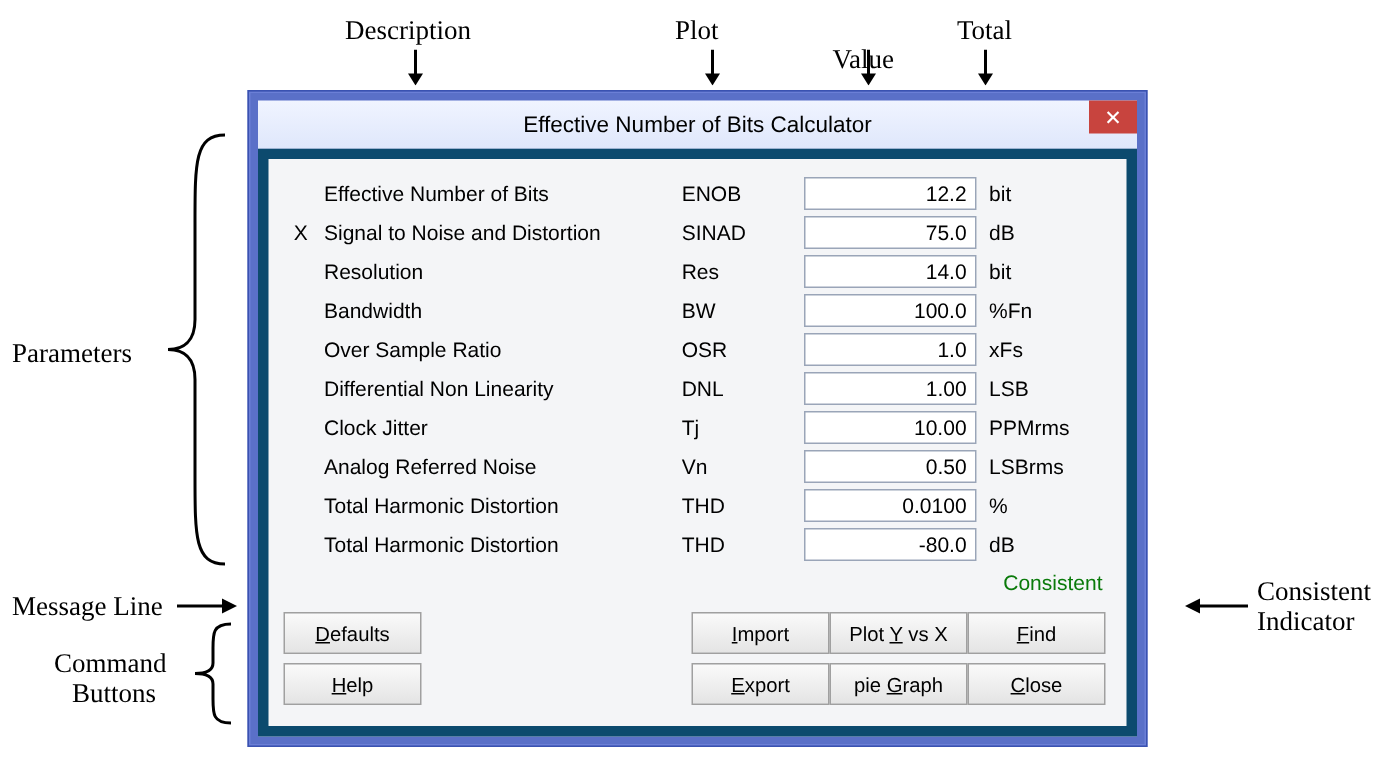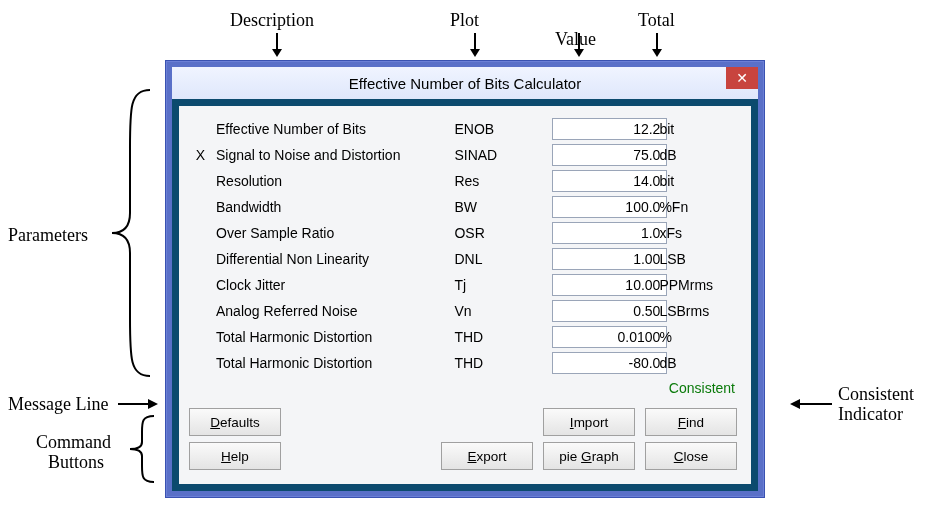--- a/index.html
+++ b/index.html
@@ -78,32 +78,30 @@
 
   input.valfield {
     width: 100%;
     box-sizing: border-box;
     border: 1px solid #9aa5b8;
     background: #fff;
     font-family: inherit;
     font-size: 14px;
     padding: 2px 6px;
     text-align: right;
-    margin-left: 16px;
   }
 
   .msgline {
     text-align: right;
     padding: 4px 2px 6px 0;
   }
   .consistent { color: #0a7a0a; font-size: 14px; }
 
   .btnrow {
     display: flex;
-    gap: 10px;
     margin-top: 6px;
   }
   .btnrow .spacer { flex: 1; }
   button.cmd {
     width: 92px;
     height: 28px;
     border: 1px solid #a0a0a0;
     background: linear-gradient(#fafafa, #e4e4e4);
     font-family: inherit;
     font-size: 13.5px;
@@ -263,20 +261,21 @@
     </table>
 
     <div class="msgline">
       <span class="consistent">Consistent</span>
     </div>
 
     <div class="btnrow">
       <button class="cmd"><span></span><span class="u">D</span><span>efaults</span></button>
       <div class="spacer"></div>
       <button class="cmd"><span></span><span class="u">I</span><span>mport</span></button>
+      <button class="cmd"><span>Plot </span><span class="u">Y</span><span> vs X</span></button>
       <button class="cmd"><span></span><span class="u">F</span><span>ind</span></button>
     </div>
     <div class="btnrow">
       <button class="cmd"><span></span><span class="u">H</span><span>elp</span></button>
       <div class="spacer"></div>
       <button class="cmd"><span></span><span class="u">E</span><span>xport</span></button>
       <button class="cmd"><span>pie </span><span class="u">G</span><span>raph</span></button>
       <button class="cmd"><span></span><span class="u">C</span><span>lose</span></button>
     </div>
 

